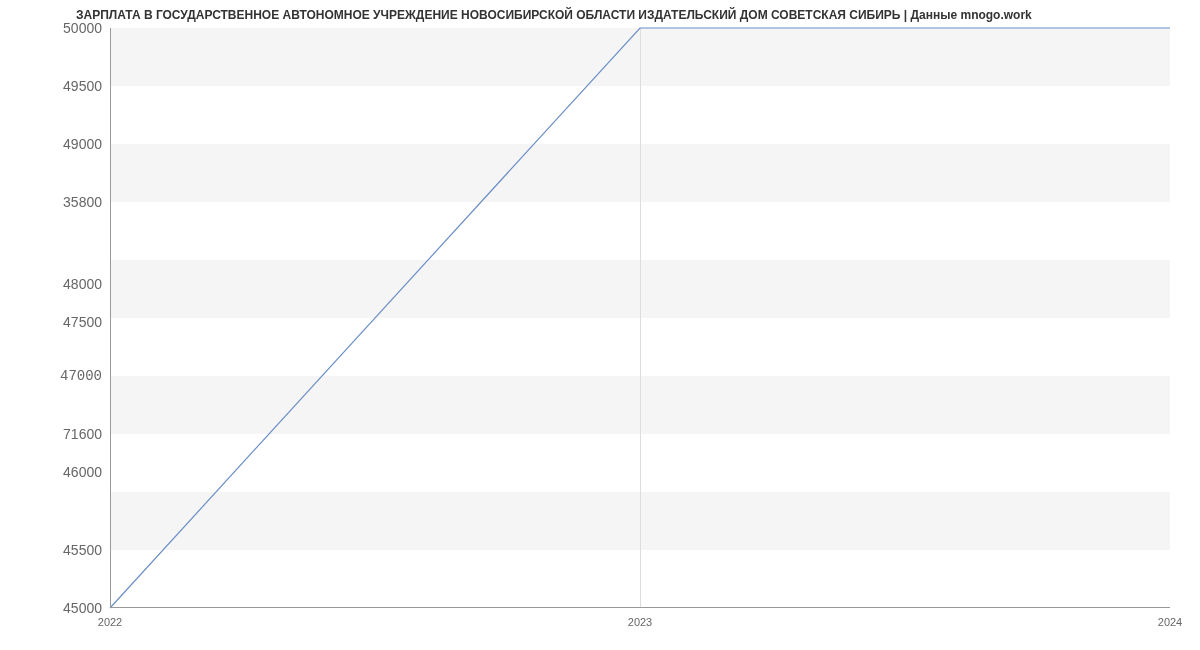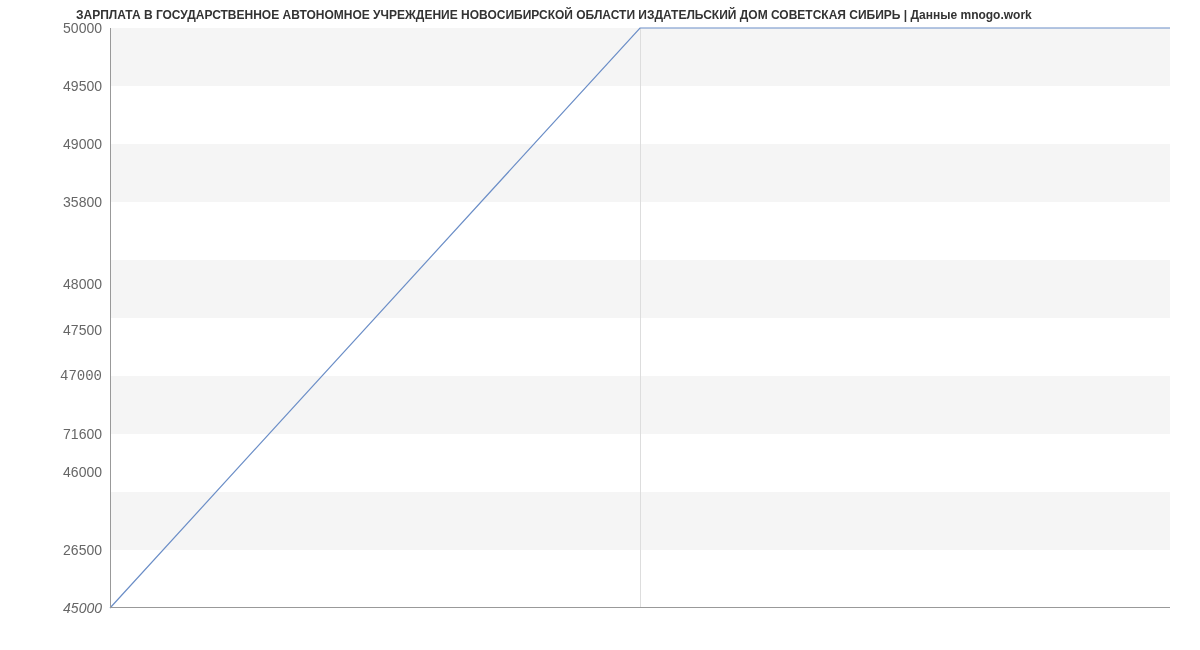--- a/index.html
+++ b/index.html
@@ -85,26 +85,26 @@
     stroke-width: 1.2;
   }
 </style>
 </head>
 <body>
 
 <div class="chart-container">
   <div class="chart-title">ЗАРПЛАТА В ГОСУДАРСТВЕННОЕ АВТОНОМНОЕ УЧРЕЖДЕНИЕ НОВОСИБИРСКОЙ ОБЛАСТИ ИЗДАТЕЛЬСКИЙ ДОМ СОВЕТСКАЯ СИБИРЬ | Данные mnogo.work</div>
 
   <div class="y-axis">
-      <div class="y-tick" style="top: 580px; font-style: italic;">45000</div>
-      <div class="y-tick" style="top: 522px;">26500</div>
+      <div class="y-tick" style="top: 580px;">45000</div>
+      <div class="y-tick" style="top: 522px;">45500</div>
       <div class="y-tick" style="top: 444px;">46000</div>
       <div class="y-tick" style="top: 406px;">71600</div>
       <div class="y-tick" style="top: 348px; font-family: Liberation Mono, monospace;">47000</div>
-      <div class="y-tick" style="top: 302px;">47500</div>
+      <div class="y-tick" style="top: 294px;">47500</div>
       <div class="y-tick" style="top: 232px; margin-top: 24px;">48000</div>
       <div class="y-tick" style="top: 174px;">35800</div>
       <div class="y-tick" style="top: 116px;">49000</div>
       <div class="y-tick" style="top: 58px;">49500</div>
       <div class="y-tick" style="top: 0px;">50000</div>
     </div>
 
   <div class="plot-area">
       <div class="grid-band" style="top: 0px; height: 58px;"></div>
       <div class="grid-band" style="top: 116px; height: 58px;"></div>
@@ -112,13 +112,18 @@
       <div class="grid-band" style="top: 348px; height: 58px;"></div>
       <div class="grid-band" style="top: 464px; height: 58px;"></div>
     <div class="grid-line-v" style="left: 530px;"></div>
       <svg class="line-svg" viewBox="0 0 1060 580" preserveAspectRatio="none">
       <polyline class="data-line" points="0,580 530,0 1060,0"></polyline>
     </svg>
     <div class="axis-line" style="left:0; top:0; width:1px; height:100%;"></div>
     <div class="axis-line" style="left:0; bottom:0; width:100%; height:1px;"></div>
   </div>
 
+  <div class="x-axis">
+      <div class="x-tick" style="left: 0px;">2022</div>
+      <div class="x-tick" style="left: 530px;">2023</div>
+      <div class="x-tick" style="left: 1060px;">2024</div>
+    </div>
 </div>
 
 </body></html>

